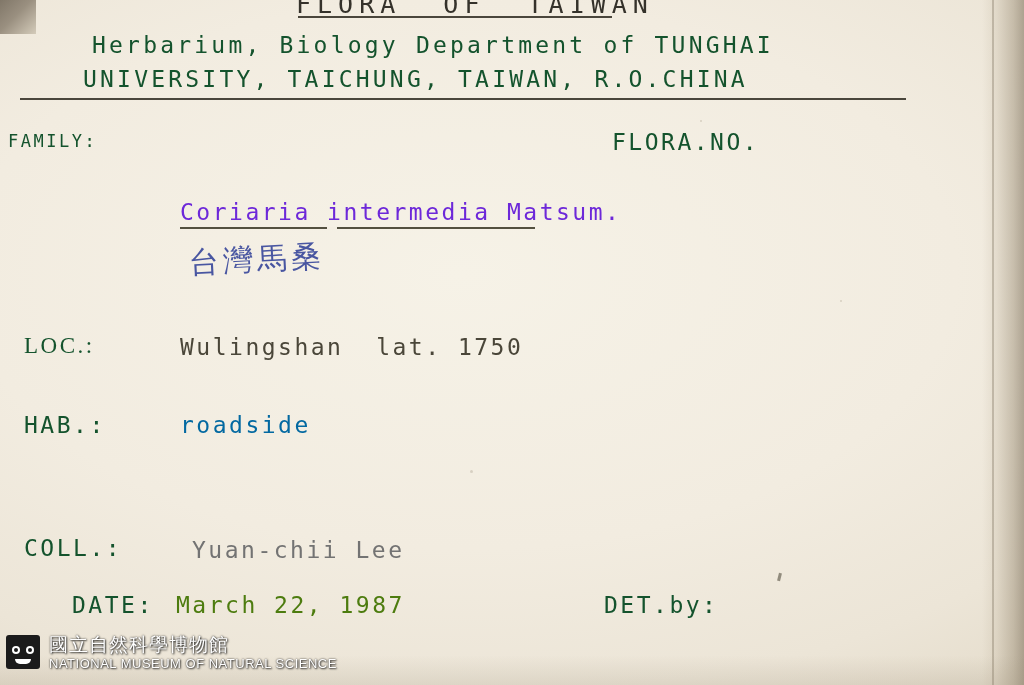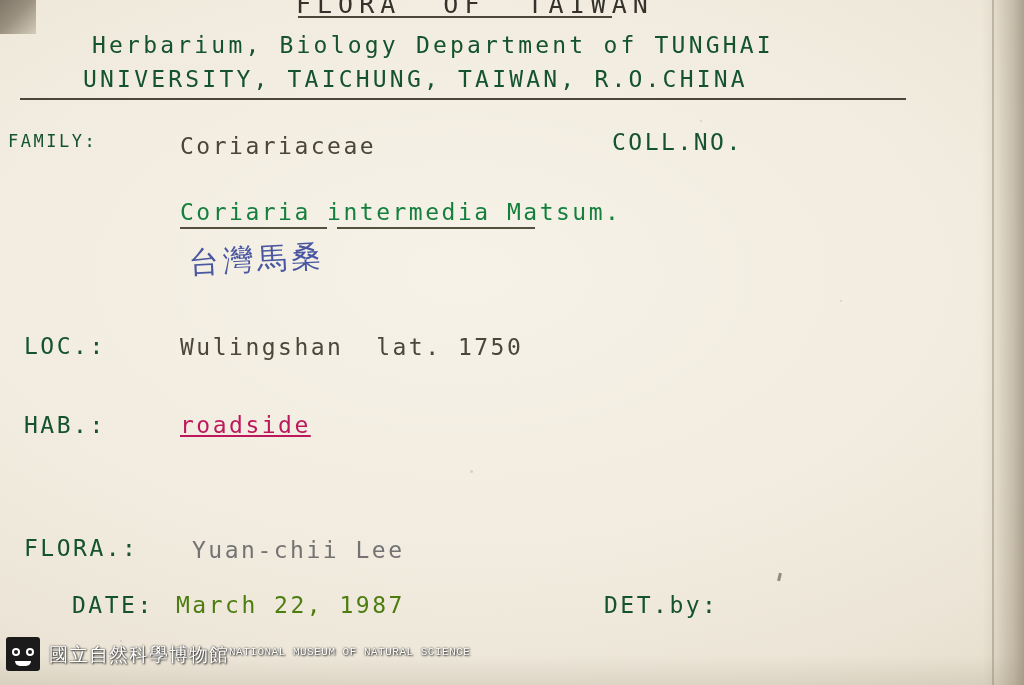--- a/index.html
+++ b/index.html
@@ -124,21 +124,21 @@
     top: 129px;
     font-size: 23px;
     letter-spacing: 2.5px;
   }
 
   #species {
     left: 180px;
     top: 199px;
     font-size: 23px;
     letter-spacing: 2.5px;
-    color: #15803d;
+    color: #6d28d9;
   }
   #species-underline {
     position: absolute;
     left: 180px;
     top: 227px;
     width: 355px;
     height: 2px;
     background: #53503f;
   }
   #species-underline-gap {
@@ -160,42 +160,42 @@
     transform: rotate(-3deg);
     transform-origin: left top;
     opacity: 0.92;
   }
 
   #loc-label {
     left: 24px;
     top: 333px;
     font-size: 23px;
     letter-spacing: 2.5px;
+    font-family: Liberation Serif, serif;
   }
   #loc-value {
     left: 180px;
     top: 334px;
     font-size: 23px;
     letter-spacing: 2.5px;
     color: #4a4639;
   }
 
   #hab-label {
     left: 24px;
     top: 412px;
     font-size: 23px;
     letter-spacing: 2.5px;
   }
   #hab-value {
     left: 180px;
     top: 412px;
     font-size: 23px;
     letter-spacing: 2.5px;
-    color: #be185d;
-    text-decoration: underline;
+    color: #0369a1;
   }
 
   #coll-label {
     left: 24px;
     top: 535px;
     font-size: 23px;
     letter-spacing: 2.5px;
   }
   #coll-value {
     left: 192px;
@@ -277,34 +277,34 @@
     position: absolute;
     left: 9px;
     bottom: 5px;
     width: 16px;
     height: 5px;
     background: #ffffff;
     border-radius: 0 0 5px 5px;
   }
   #wm-text {
     display: flex;
-    flex-direction: row;
+    flex-direction: column;
     justify-content: center;
     line-height: 1.1;
   }
   #wm-zh {
     font-family: "DejaVu Sans", sans-serif;
     font-size: 19px;
     color: #ffffff;
     text-shadow: 0 0 2px rgba(0,0,0,0.85), 1px 1px 2px rgba(0,0,0,0.7);
     letter-spacing: 1px;
   }
   #wm-en {
-    font-family: Liberation Mono, monospace;
-    font-size: 11px;
+    font-family: Liberation Sans, sans-serif;
+    font-size: 13px;
     color: #ffffff;
     text-shadow: 0 0 2px rgba(0,0,0,0.85), 1px 1px 2px rgba(0,0,0,0.7);
     letter-spacing: 0.5px;
     margin-top: 2px;
   }
   
   .speck {
     position: absolute;
     background: rgba(120,105,80,0.22);
     border-radius: 50%;
@@ -327,36 +327,35 @@
   <div class="speck" style="left:700px;top:120px;width:2px;height:2px;"></div>
 
   <div class="typed" id="title">FLORA  OF  TAIWAN</div>
   <div class="hdr-rule" id="title-rule"></div>
 
   <div class="typed" id="herb-line1">Herbarium, Biology Department of TUNGHAI</div>
   <div class="typed" id="herb-line2">UNIVERSITY, TAICHUNG, TAIWAN, R.O.CHINA</div>
   <div class="hdr-rule" id="header-rule"></div>
 
   <div class="typed" id="family-label">FAMILY:</div>
-  <div class="typed" id="family-value">Coriariaceae</div>
-  <div class="typed" id="collno-label">COLL.NO.</div>
+  <div class="typed" id="collno-label">FLORA.NO.</div>
 
   <div class="typed" id="species">Coriaria intermedia Matsum.</div>
   <div id="species-underline"></div>
   <div id="species-underline-gap"></div>
 
   <div class="typed" id="chinese-name">台灣馬桑</div>
 
   <div class="typed" id="loc-label">LOC.:</div>
   <div class="typed" id="loc-value">Wulingshan  lat. 1750</div>
 
   <div class="typed" id="hab-label">HAB.:</div>
   <div class="typed" id="hab-value">roadside</div>
 
-  <div class="typed" id="coll-label">FLORA.:</div>
+  <div class="typed" id="coll-label">COLL.:</div>
   <div class="typed" id="coll-value">Yuan-chii Lee</div>
 
   <div class="typed" id="date-label">DATE:</div>
   <div class="typed" id="date-value">March 22, 1987</div>
   <div class="typed" id="det-label">DET.by:</div>
 
   <div id="stray-mark"></div>
 
   <div id="watermark">
     <div id="wm-logo">

